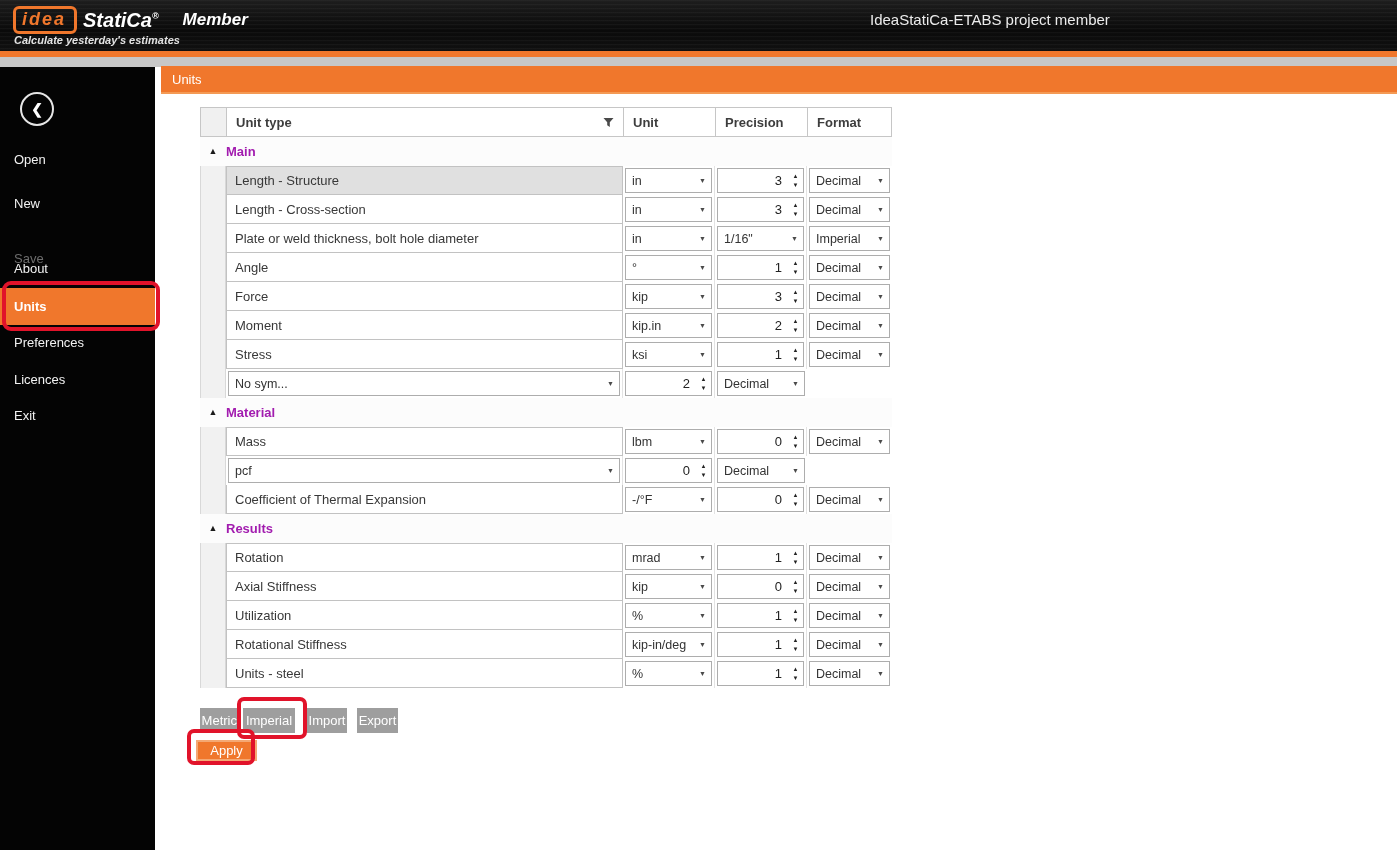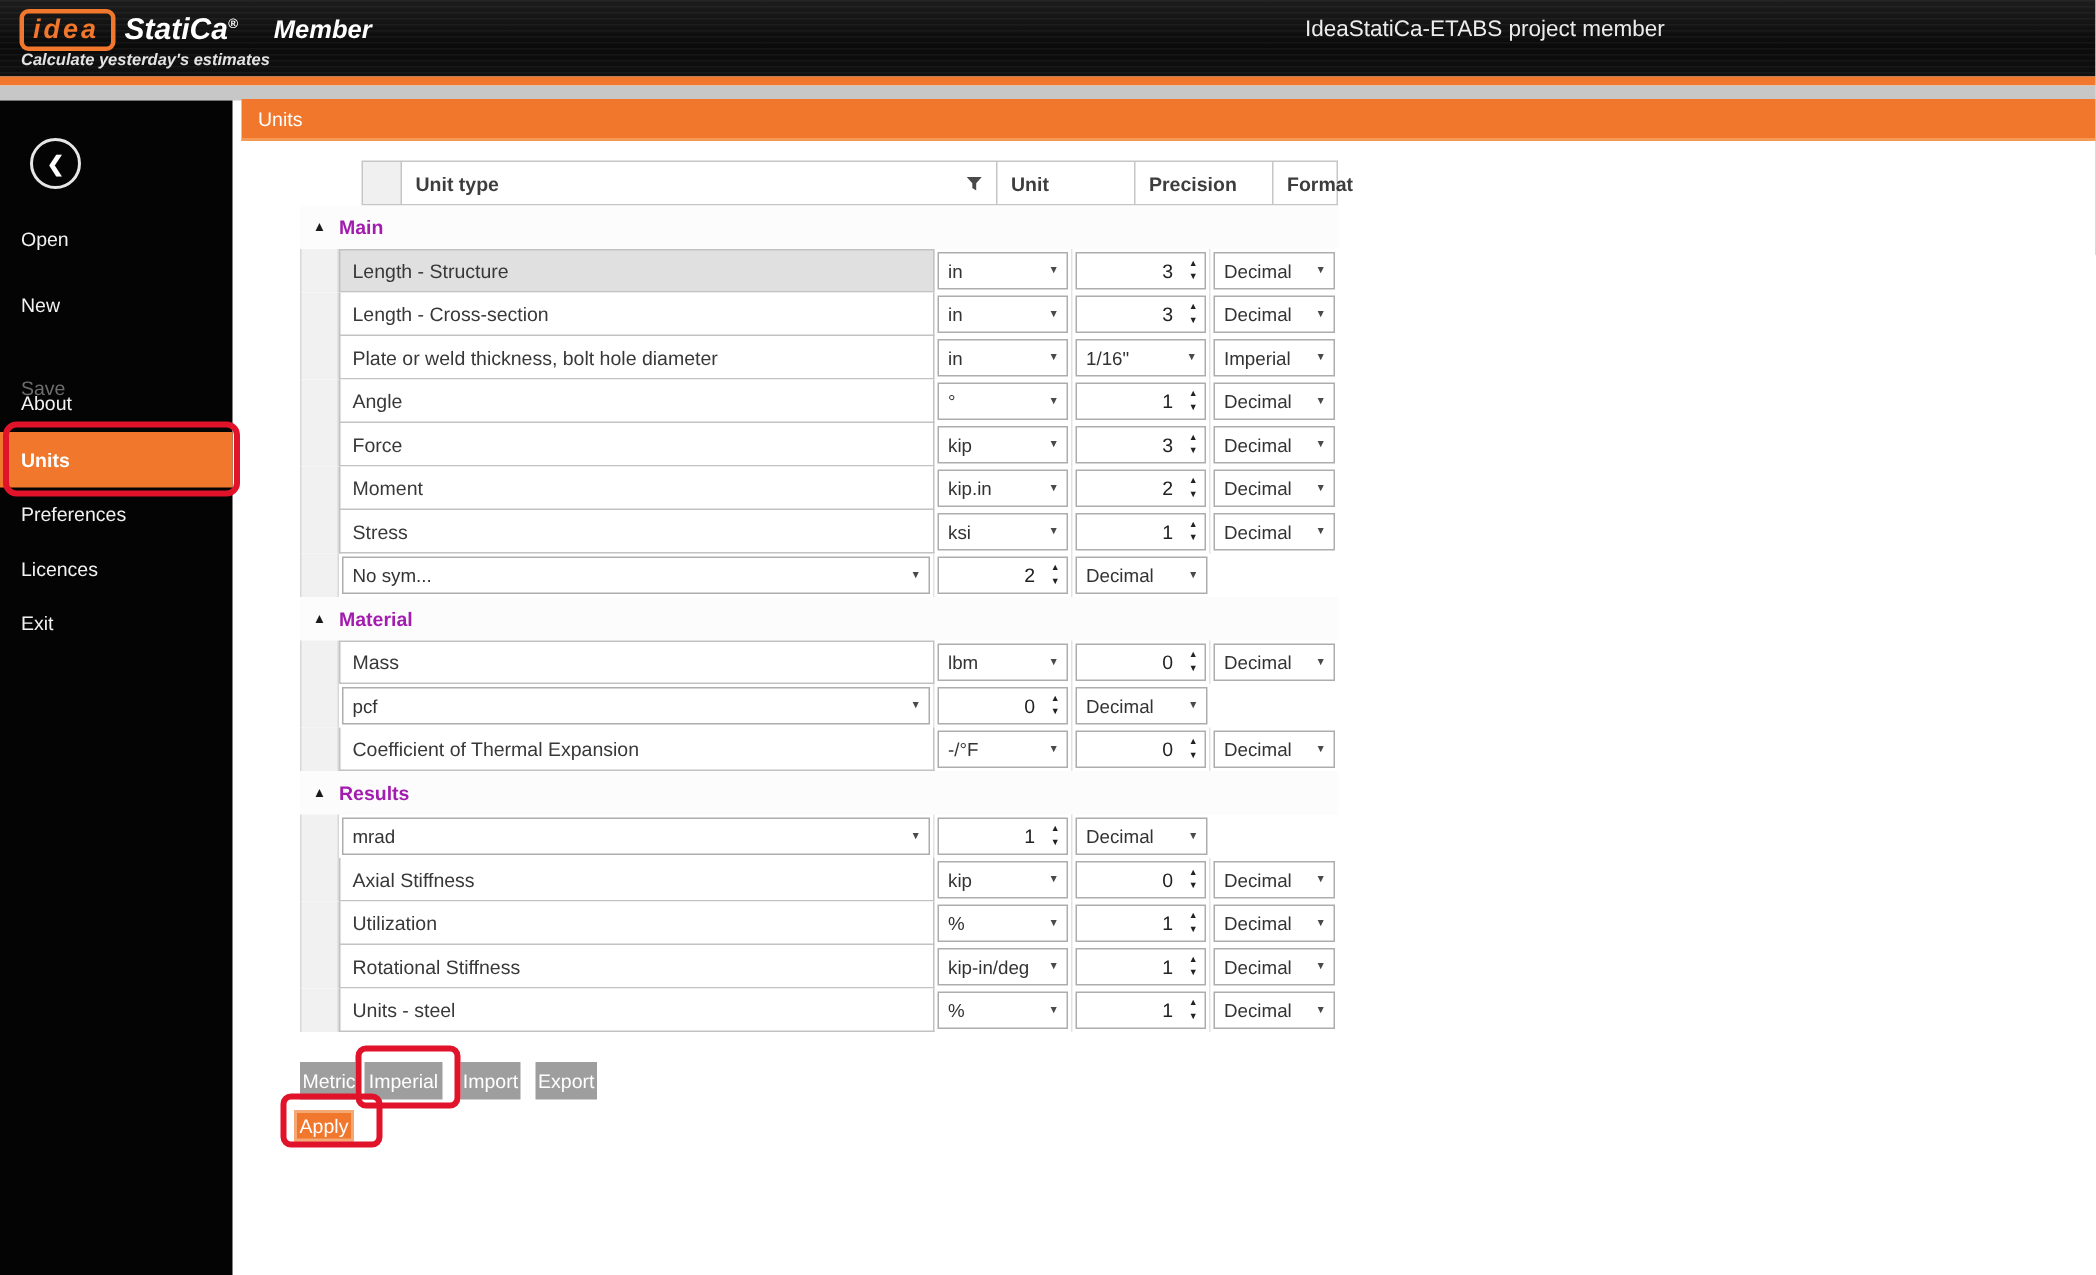--- a/index.html
+++ b/index.html
@@ -46,21 +46,21 @@
   }
   
   .panel-header {
     position:absolute; left:161px; top:66px; width:1236px; height:28px; background:#F0772C;
     color:#fff; font-size:13px; line-height:27px; padding-left:11px;
     border-bottom:2px solid #f49a55;
   }
   
   .units-table { position:absolute; left:200px; top:107px; width:692px; }
   .grid-row { display:grid; grid-template-columns:26px 397px 92px 92px 85px; }
-  .thead { height:30px; border:1px solid #c6c6c6; background:#fff;margin-left:41px; }
+  .thead { height:30px; border:1px solid #c6c6c6; background:#fff; }
   .th {
     border-right:1px solid #c6c6c6; display:flex; align-items:center;
     padding-left:9px; font-weight:bold; font-size:13px; color:#3d3d3d;
   }
   .th:last-child { border-right:none; }
   .th-arrow { background:#f0f0f0; padding-left:0; }
   .th-unittype { justify-content:space-between; padding-right:9px; }
   .grow { height:29px; background:#fcfcfc; align-items:center; }
   .g-arrow { text-align:center; font-size:9px; color:#1a1a1a; cursor:pointer; line-height:29px; }
   .g-label { grid-column:2/6; font-weight:bold; font-size:13px; color:#a21caf; }
@@ -82,21 +82,21 @@
   .dd-arrow { width:17px; font-size:7px; color:#4a4a4a; text-align:center; flex:none; }
   .spin-val { flex:1; text-align:right; padding-right:6px; font-size:13px; color:#222; }
   .spin-arrows { width:15px; flex:none; display:flex; flex-direction:column; align-items:center; gap:3px; }
   .spin-arrows span { font-size:6px; line-height:6px; color:#222; cursor:pointer; }
   
   .btn-grey {
     position:absolute; top:708px; height:25px; line-height:25px; background:#9e9e9e;
     color:#fff; font-size:13px; text-align:center; cursor:pointer;
   }
   .btn-apply {
-    position:absolute; left:196px; top:740px; width:40px; height:21px; line-height:17px;
+    position:absolute; left:196px; top:740px; width:61px; height:21px; line-height:17px;
     background:#F0772C; border:2px solid #f4a873; color:#fff; font-size:13px; text-align:center; cursor:pointer;
   }
   
   .annot { position:absolute; border:4px solid #E1132A; background:transparent; pointer-events:none; }
   .annot-units    { left:2px;  top:281px; width:158px; height:50px; border-radius:9px; }
   .annot-imperial { left:237px; top:697px; width:70px; height:42px; border-radius:7px; }
   .annot-apply    { left:187px; top:729px; width:68px; height:36px; border-radius:7px; }
 </style>
 </head>
 <body>
@@ -431,20 +431,21 @@
               <span class="dd-arrow">▼</span>
             </div>
           </div>
         </div>
         <div class="grid-row grow">
           <div class="g-arrow">▲</div>
           <div class="g-label">Results</div>
         </div>
         <div class="grid-row trow first">
           <div class="cell-arrow"></div>
+          <div class="cell-name">Rotation</div>
           <div class="cell-ctrl">
             <div class="ctrl">
               <span class="dd-text">mrad</span>
               <span class="dd-arrow">▼</span>
             </div>
           </div>
           <div class="cell-ctrl">
             <div class="ctrl">
               <span class="spin-val">1</span>
               <div class="spin-arrows">

